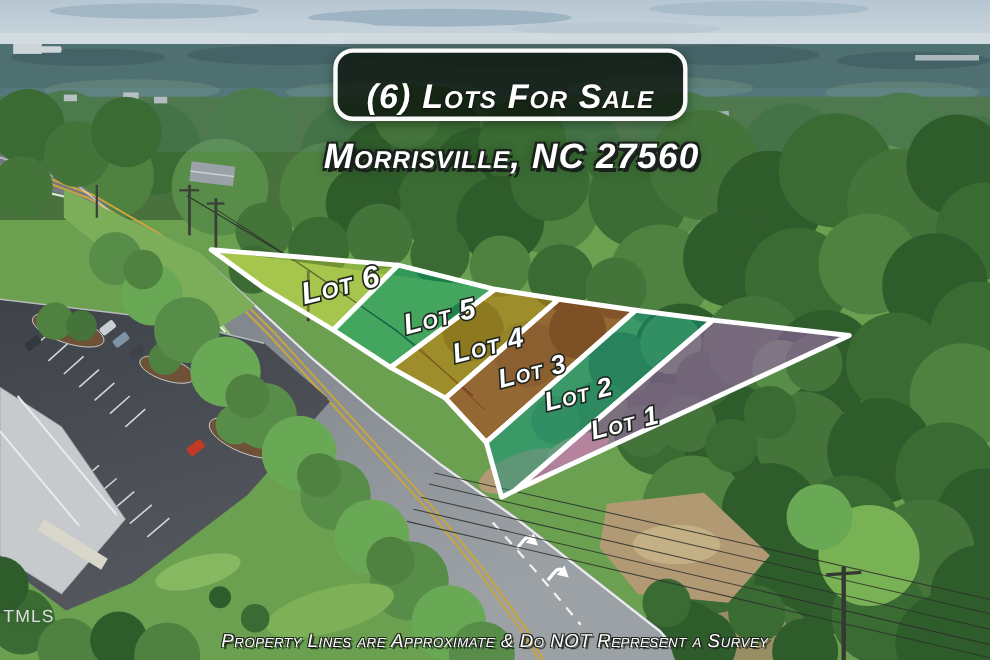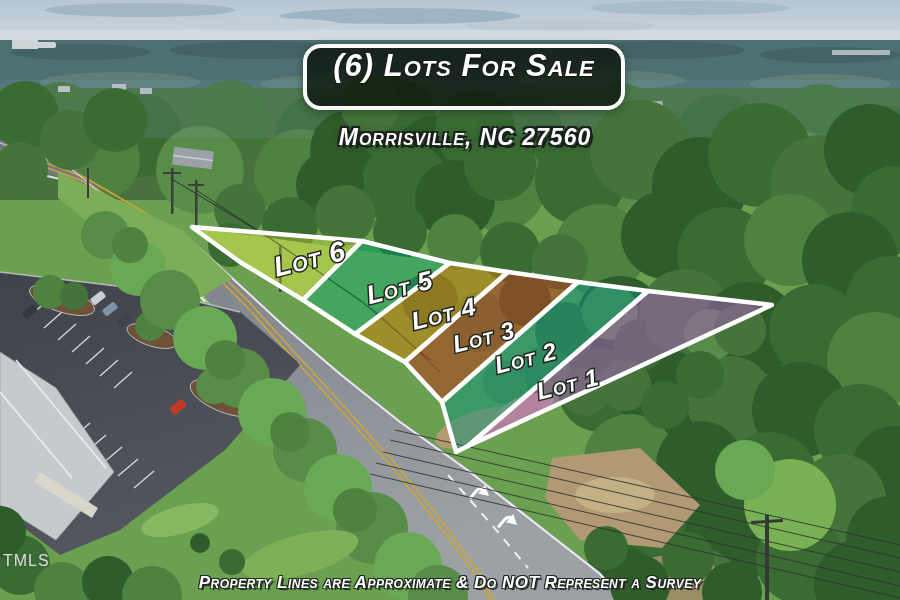--- a/index.html
+++ b/index.html
@@ -6,38 +6,38 @@
   #stage {
     position:relative; width:900px; height:600px; overflow:hidden;
     font-family:"Liberation Sans", sans-serif; background:#6aa050;
   }
   #scene { position:absolute; left:0; top:0; }
 
   .banner {
     position:absolute; left:303px; top:44px; width:314px; height:58px;
     background:rgba(13,22,14,0.82);
     border:4px solid #fafafa; border-radius:18px;
-    display:flex; align-items:flex-start; justify-content:center;
+    display:flex; align-items:flex-end; justify-content:center;
     box-shadow:0 2px 10px rgba(0,0,0,0.35);
   }
   .banner-text {
     font-size:31px; font-weight:bold; font-style:italic; font-variant:small-caps;
     color:#ffffff; letter-spacing:1px; white-space:nowrap;
     text-shadow:0 1px 2px rgba(0,0,0,0.6);
   }
   .subtitle {
     position:absolute; left:30px; top:124px; width:870px; text-align:center;
-    font-size:23px; font-weight:bold; font-style:italic; font-variant:small-caps;
+    font-size:32px; font-weight:bold; font-style:italic; font-variant:small-caps;
     color:#ffffff; letter-spacing:1px; white-space:nowrap;
     text-shadow:-2px -2px 0 #1a211c, 2px -2px 0 #1a211c, -2px 2px 0 #1a211c,
                  3px 3px 0 #1a211c, 0 0 10px rgba(0,0,0,0.45);
   }
   .disclaimer {
     position:absolute; left:0; top:573px; width:900px; text-align:center;
-    font-size:17px; font-weight:bold; font-style:italic; font-variant:small-caps;
+    font-size:17px; font-weight:normal; font-style:italic; font-variant:small-caps;
     color:#ffffff; letter-spacing:0.5px; white-space:nowrap;
     text-shadow:-1px -1px 0 #20261f, 1px -1px 0 #20261f, -1px 1px 0 #20261f,
                  2px 2px 1px #20261f;
   }
   .watermark {
     position:absolute; left:3px; top:552px;
     font-size:16px; color:rgba(238,242,242,0.88); letter-spacing:1px;
     text-shadow:0 0 3px rgba(50,60,50,0.5);
   }
 

